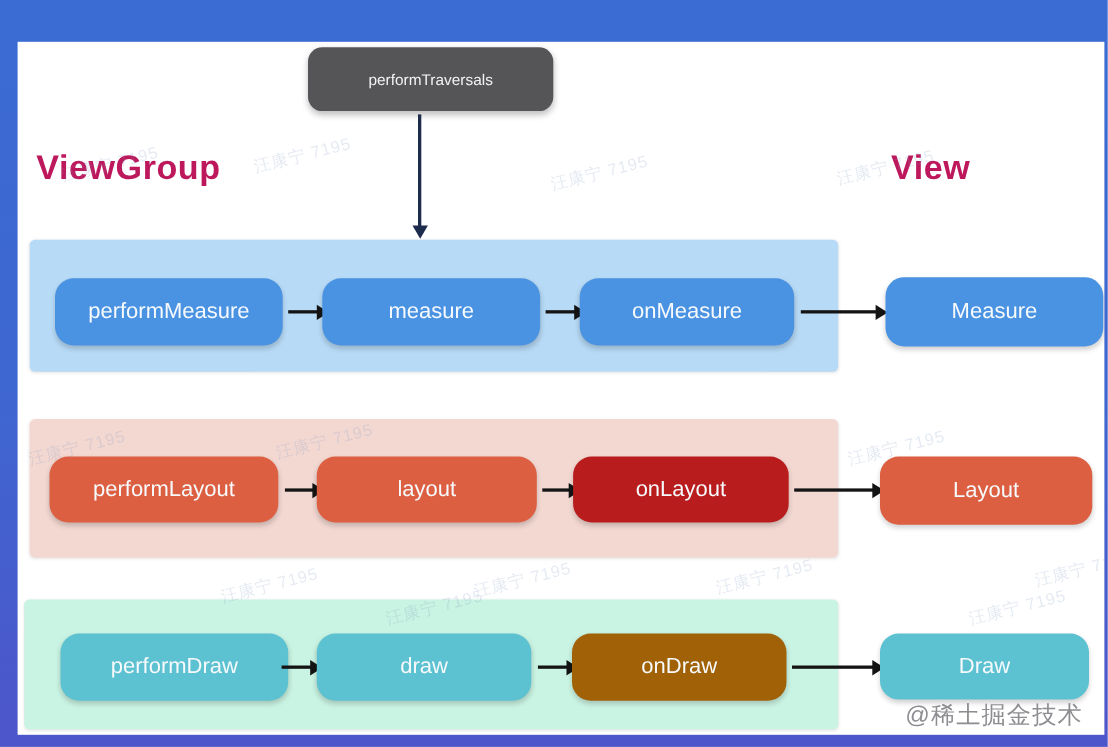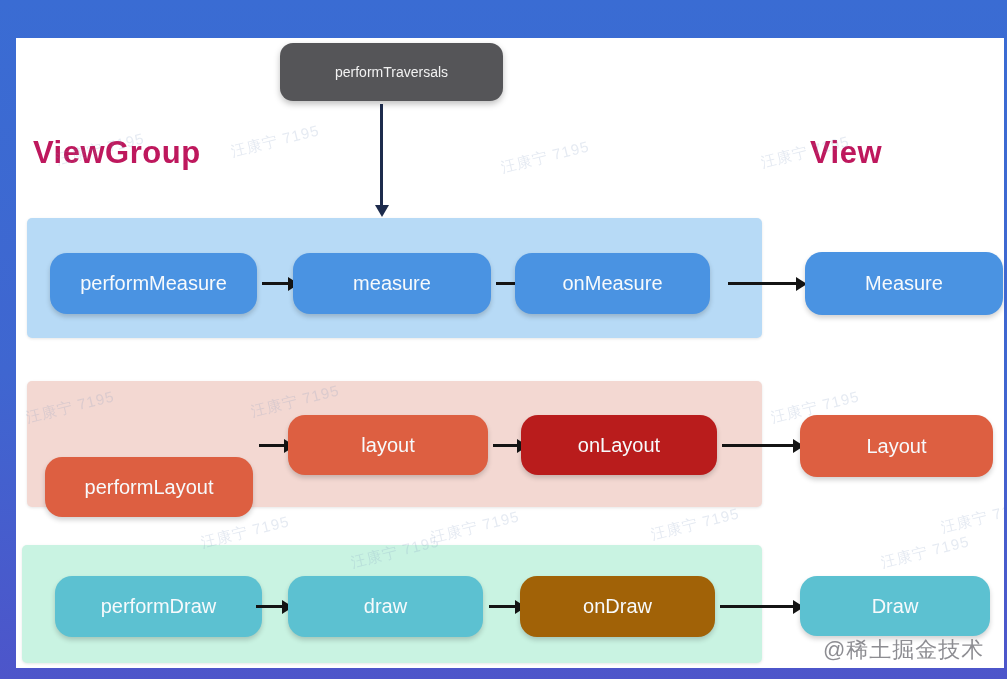--- a/index.html
+++ b/index.html
@@ -129,30 +129,30 @@
 
     <div class="band measure" style="background: rgb(183, 218, 246);"></div>
     <div class="step" style="left: 34px; top: 215px; width: 207px; background: rgb(74, 147, 226);">
       <span>performMeasure</span>
     </div>
     <div class="harrow" style="left:246px; top:244px; width:28px;"></div>
     <div class="step" style="left: 277px; top: 215px; width: 198px; background: rgb(74, 147, 226);">
       <span>measure</span>
     </div>
     <div class="harrow" style="left:480px; top:244px; width:28px;"></div>
-    <div class="step" style="left: 499px; top: 215px; width: 195px; background: rgb(74, 147, 226); align-items: center;">
+    <div class="step" style="left: 511px; top: 215px; width: 195px; background: rgb(74, 147, 226); align-items: center;">
       <span>onMeasure</span>
     </div>
     <div class="harrow" style="left:712px; top:244px; width:70px;"></div>
     <div class="step" style="left: 789px; top: 214px; width: 198px; height: 63px; background: rgb(74, 147, 226);">
       <span>Measure</span>
     </div>
 
     <div class="band layout" style="background: rgb(243, 216, 210);"></div>
-    <div class="step" style="left: 29px; top: 377px; width: 208px; height: 60px; background: rgb(221, 95, 65); margin-top: 42px;">
+    <div class="step" style="left: 29px; top: 377px; width: 208px; height: 60px; background: rgb(221, 95, 65);">
       <span>performLayout</span>
     </div>
     <div class="harrow" style="left:243px; top:406px; width:27px;"></div>
     <div class="step" style="left: 272px; top: 377px; width: 200px; height: 60px; background: rgb(221, 95, 65);">
       <span>layout</span>
     </div>
     <div class="harrow" style="left:477px; top:406px; width:26px;"></div>
     <div class="step" style="left: 505px; top: 377px; width: 196px; height: 60px; background: #b91c1c; justify-content: center;">
       <span>onLayout</span>
     </div>

